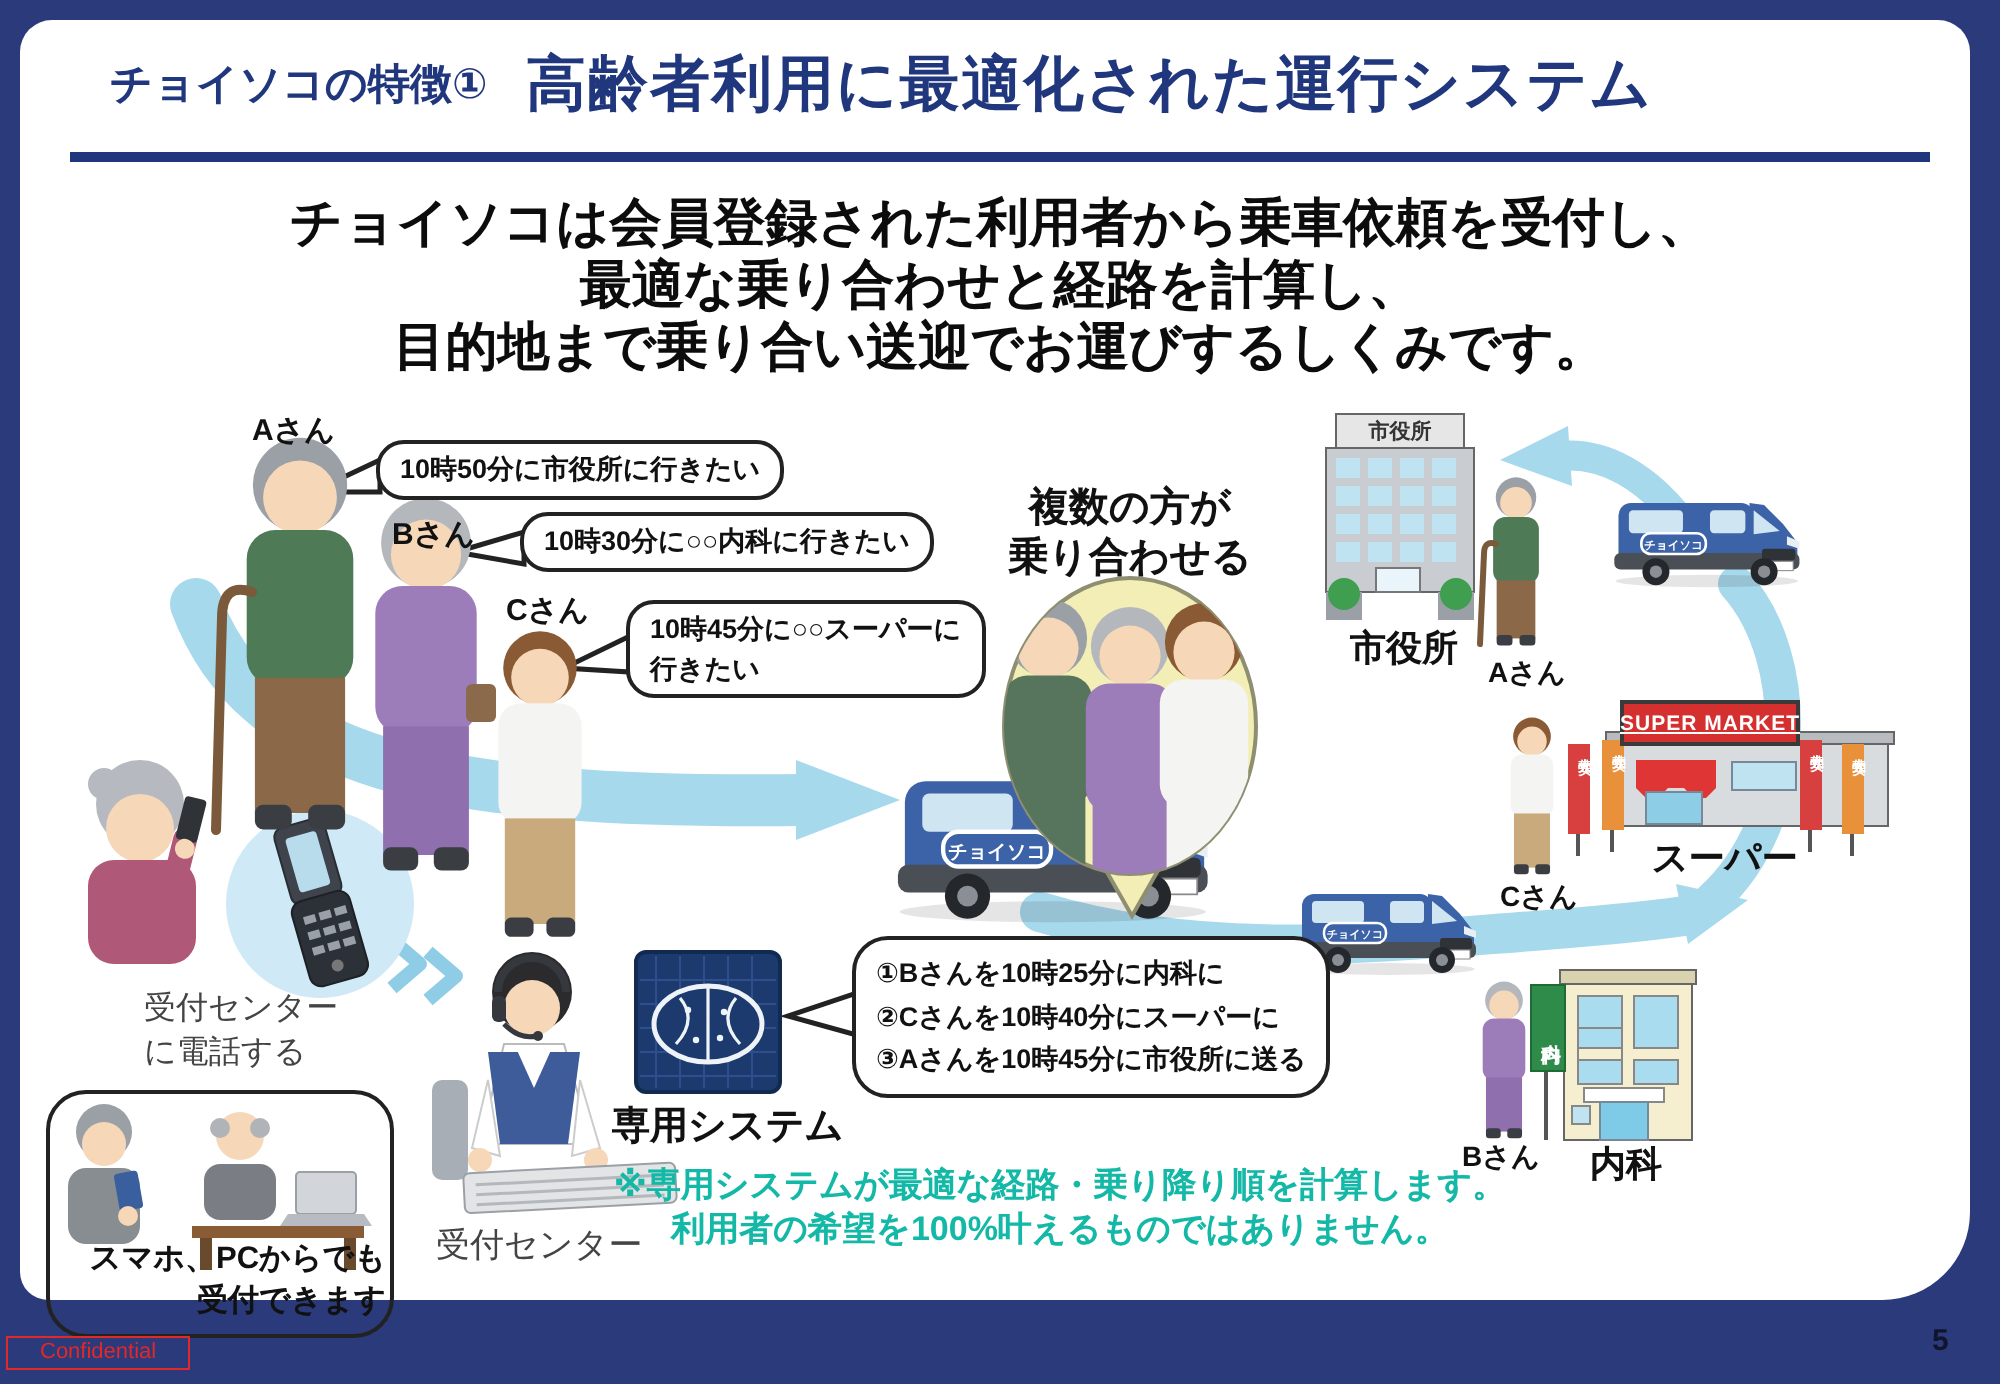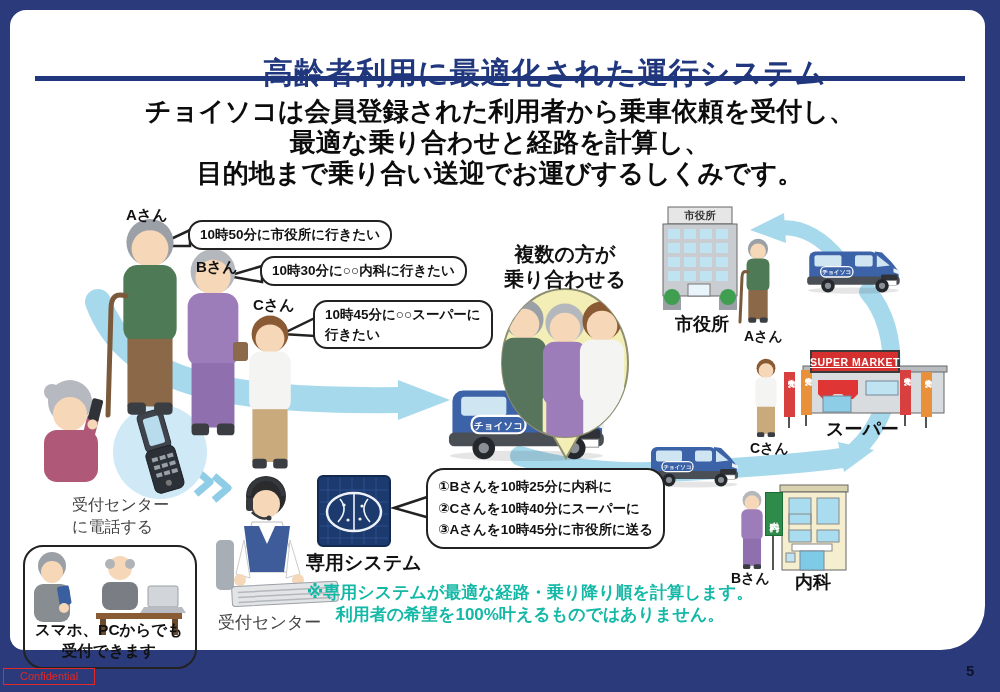--- a/index.html
+++ b/index.html
@@ -260,21 +260,22 @@
       <polygon points="550,430 582,430 566,458" fill="#f2eeb6" stroke="#8e8e70" stroke-width="2"></polygon>
       <ellipse cx="565" cy="363" rx="63" ry="74" fill="#f2eeb6" stroke="#8e8e70" stroke-width="2"></ellipse>
       <g clip-path="url(#ovalclip)">
         <use href="#person" transform="translate(524,302) scale(1.7)" style="--hair:#9aa0a6;--top:#57755c;--bottom:#57755c"></use>
         <use href="#person" transform="translate(565,306) scale(1.7)" style="--hair:#b4b8bc;--top:#9d7cba;--bottom:#9d7cba"></use>
         <use href="#person" transform="translate(602,304) scale(1.7)" style="--hair:#8a5a34;--top:#f4f4f2;--bottom:#f4f4f2"></use>
       </g>
     </g>
   </svg>
 
-  <div class="ov title" style="left:263px;top:22px;margin-top:31px;">高齢者利用に最適化された運行システム</div>
+  <div class="ov kicker" style="left:55px;top:28px;">チョイソコの特徴①</div>
+  <div class="ov title" style="left:263px;top:22px;">高齢者利用に最適化された運行システム</div>
   <div class="ov rule" style="left:35px;top:76px;width:930px;height:5px;"></div>
 
   <div class="ov intro" style="left:0;top:96px;">
     <div>チョイソコは会員登録された利用者から乗車依頼を受付し、</div>
     <div>最適な乗り合わせと経路を計算し、</div>
     <div>目的地まで乗り合い送迎でお運びするしくみです。</div>
   </div>
 
   <div class="ov plabel" style="left:126px;top:206px;font-size:15px;">Aさん</div>
   <div class="ov bub" style="left:188px;top:220px;">10時50分に市役所に行きたい</div>
@@ -316,18 +317,18 @@
   <div class="ov red" style="left:300px;top:582px;width:460px;white-space:normal;">
     <div>※専用システムが最適な経路・乗り降り順を計算します。</div>
     <div>利用者の希望を100%叶えるものではありません。</div>
   </div>
 
   <div class="ov note pre" style="left:72px;top:494px;width:140px;">受付センター
 に電話する</div>
   <div class="ov note" style="left:218px;top:612px;font-size:17px;">受付センター</div>
 
   <div class="ov webbox" style="left:23px;top:545px;width:170px;height:120px;"></div>
-  <div class="ov pre" style="left:25px;top:620px;width:168px;text-align:center;font-weight:bold;font-size:15.5px;line-height:1.35;color:#111;">スマホ、PCからでも
+  <div class="ov pre" style="left:25px;top:620px;width:168px;text-align:right;font-weight:bold;font-size:15.5px;line-height:1.35;color:#111;">スマホ、PCからでも
 受付できます</div>
 
   <div class="ov conf" style="left:3px;top:668px;">Confidential</div>
   <div class="ov pnum" style="left:966px;top:662px;">5</div>
 </div>
 
 </body></html>

